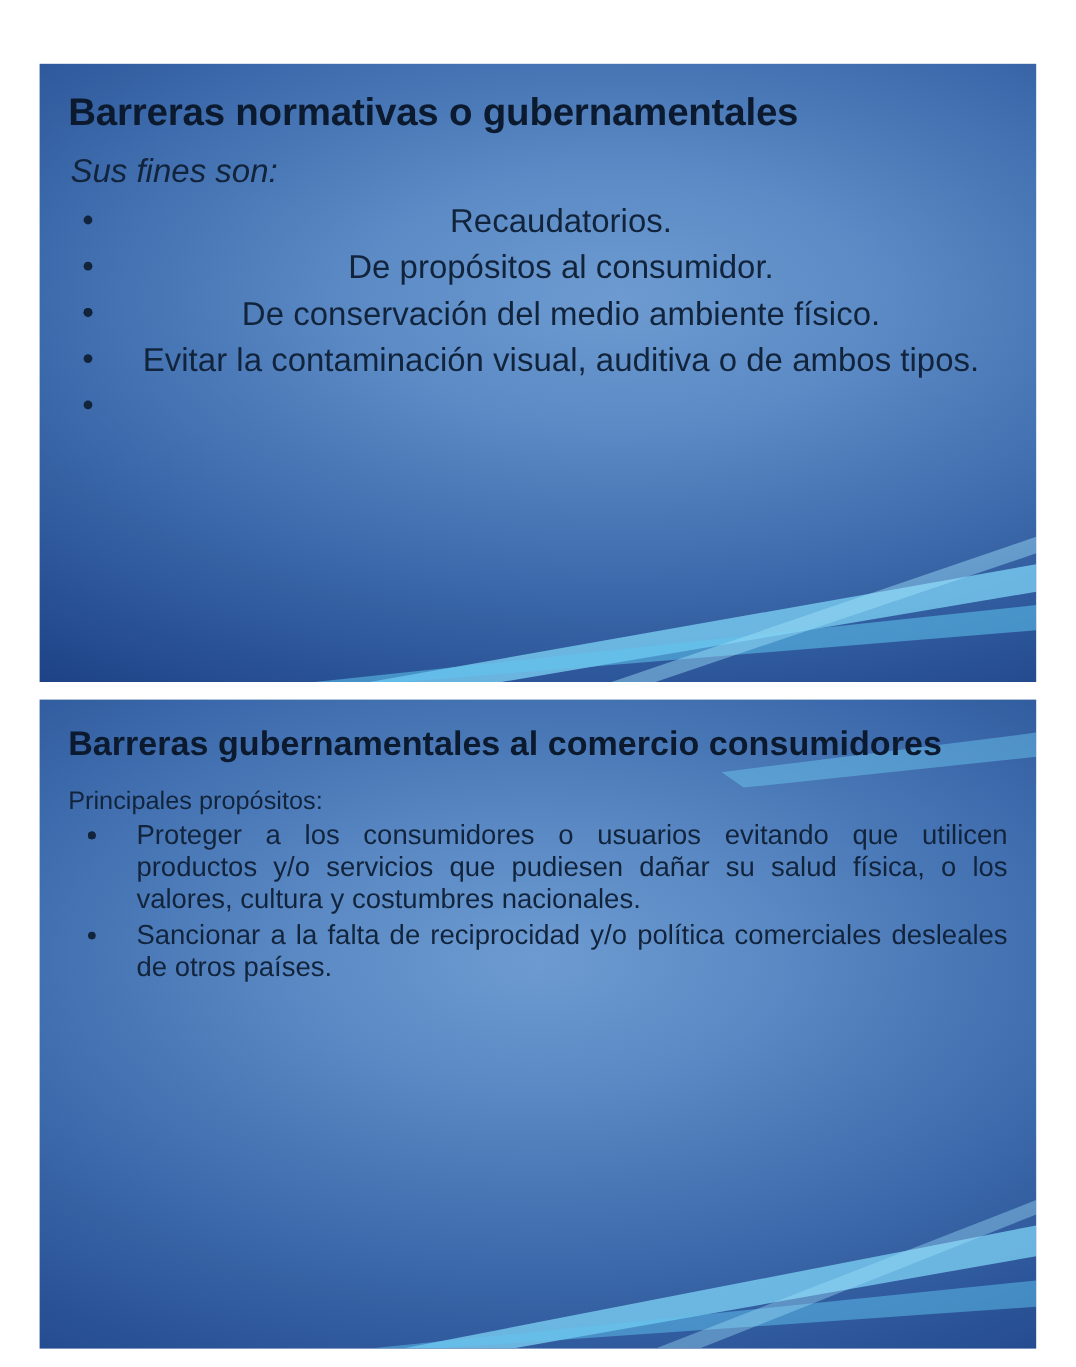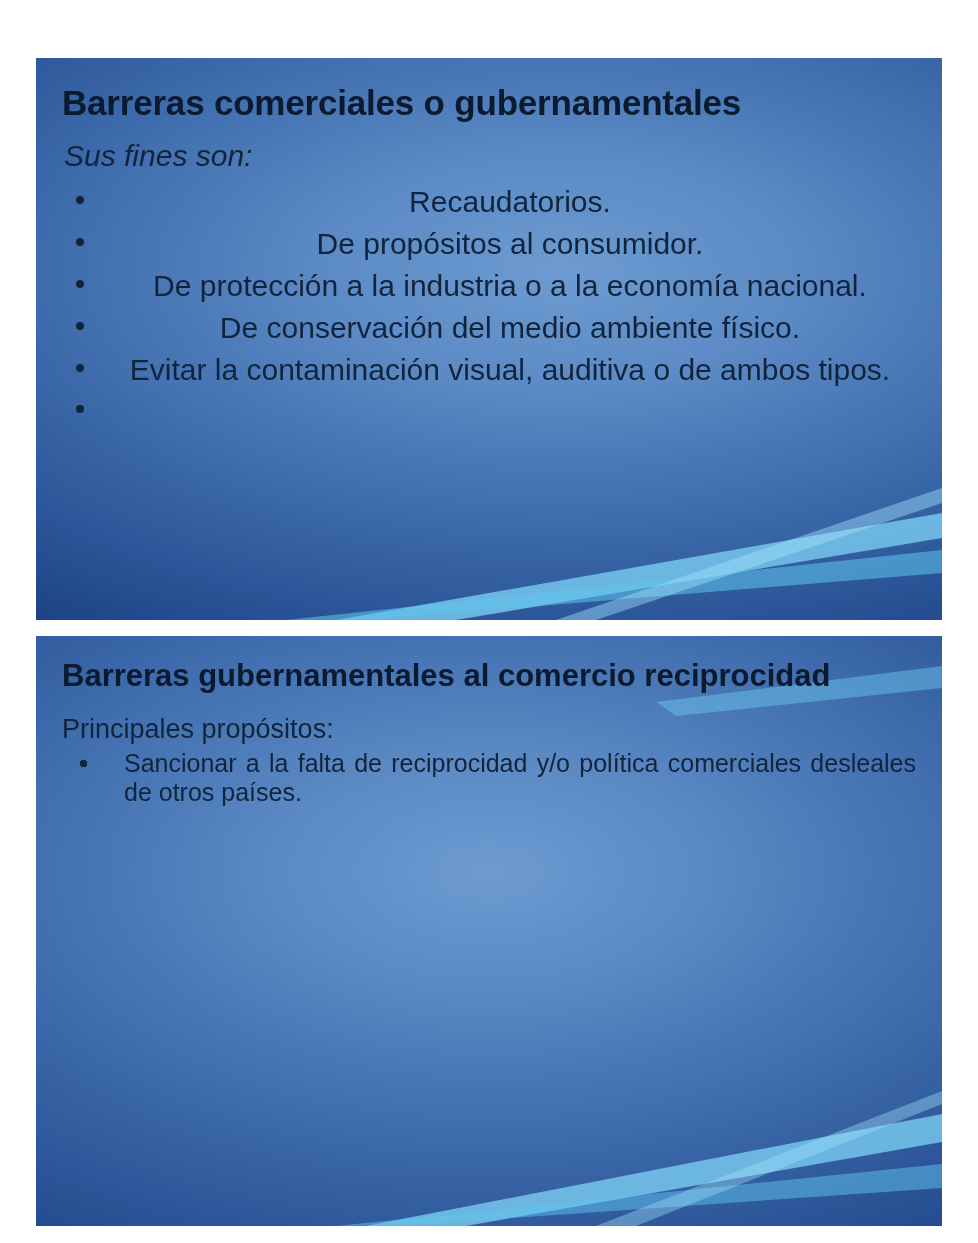--- a/index.html
+++ b/index.html
@@ -100,21 +100,21 @@
 
   
   .s2-title {
     font-size: 31px;
     font-weight: bold;
     color: #0b1a2e;
     line-height: 1.15;
     margin: 22px 0 0 0;
   }
   .s2-intro {
-    font-size: 27px;
+    font-size: 23px;
     color: #12243c;
     margin: 20px 0 4px 0;
   }
   .s2-list {
     list-style: none;
     margin: 0;
     padding: 0;
   }
   .s2-list li {
     position: relative;
@@ -142,45 +142,46 @@
 
   <section class="slide slide-one">
     <div class="streaks">
       <svg viewBox="0 0 906 562" preserveAspectRatio="none" xmlns="http://www.w3.org/2000/svg">
         <path d="M906 455 L300 562 L420 562 L906 480 Z" fill="#7fd4f7" opacity="0.75"></path>
         <path d="M906 492 L250 562 L330 562 L906 515 Z" fill="#5fc4ef" opacity="0.55"></path>
         <path d="M906 430 L520 562 L560 562 L906 445 Z" fill="#9fe2fb" opacity="0.45"></path>
       </svg>
     </div>
     <div class="slide-body">
-      <h1 class="s1-title">Barreras comerciales o gubernamentales</h1>
+      <h1 class="s1-title">Barreras normativas o gubernamentales</h1>
       <p class="s1-intro">Sus fines son:</p>
       <ul class="s1-list">
         <li><span class="bullet"></span><span>Recaudatorios.</span></li>
         <li><span class="bullet"></span><span>De propósitos al consumidor.</span></li>
-        <li><span class="bullet"></span><span>De protección a la industria o a la economía nacional.</span></li>
+        <li><span class="bullet"></span></li>
         <li><span class="bullet"></span><span>De conservación del medio ambiente físico.</span></li>
         <li><span class="bullet"></span><span>Evitar la contaminación visual, auditiva o de ambos tipos.</span></li>
         <li><span class="bullet"></span></li>
       </ul>
     </div>
   </section>
 
   <section class="slide slide-two">
     <div class="streaks">
       <svg viewBox="0 0 906 590" preserveAspectRatio="none" xmlns="http://www.w3.org/2000/svg">
         <path d="M906 30 L620 66 L640 80 L906 52 Z" fill="#6fcbf2" opacity="0.45"></path>
         <path d="M906 478 L330 590 L430 590 L906 506 Z" fill="#7fd4f7" opacity="0.75"></path>
         <path d="M906 528 L300 590 L360 590 L906 552 Z" fill="#5fc4ef" opacity="0.5"></path>
         <path d="M906 455 L560 590 L600 590 L906 468 Z" fill="#9fe2fb" opacity="0.4"></path>
       </svg>
     </div>
     <div class="slide-body">
-      <h1 class="s2-title">Barreras gubernamentales al comercio reciprocidad</h1>
+      <h1 class="s2-title">Barreras gubernamentales al comercio consumidores</h1>
       <p class="s2-intro">Principales propósitos:</p>
       <ul class="s2-list">
         <li><span class="bullet"></span></li>
+        <li><span class="bullet"></span><span>Proteger a los consumidores o usuarios evitando que utilicen productos y/o servicios que pudiesen dañar su salud física, o los valores, cultura y costumbres nacionales.</span></li>
         <li><span class="bullet"></span><span>Sancionar a la falta de reciprocidad y/o política comerciales desleales de otros países.</span></li>
       </ul>
     </div>
   </section>
 
 </div>
 
 </body></html>

